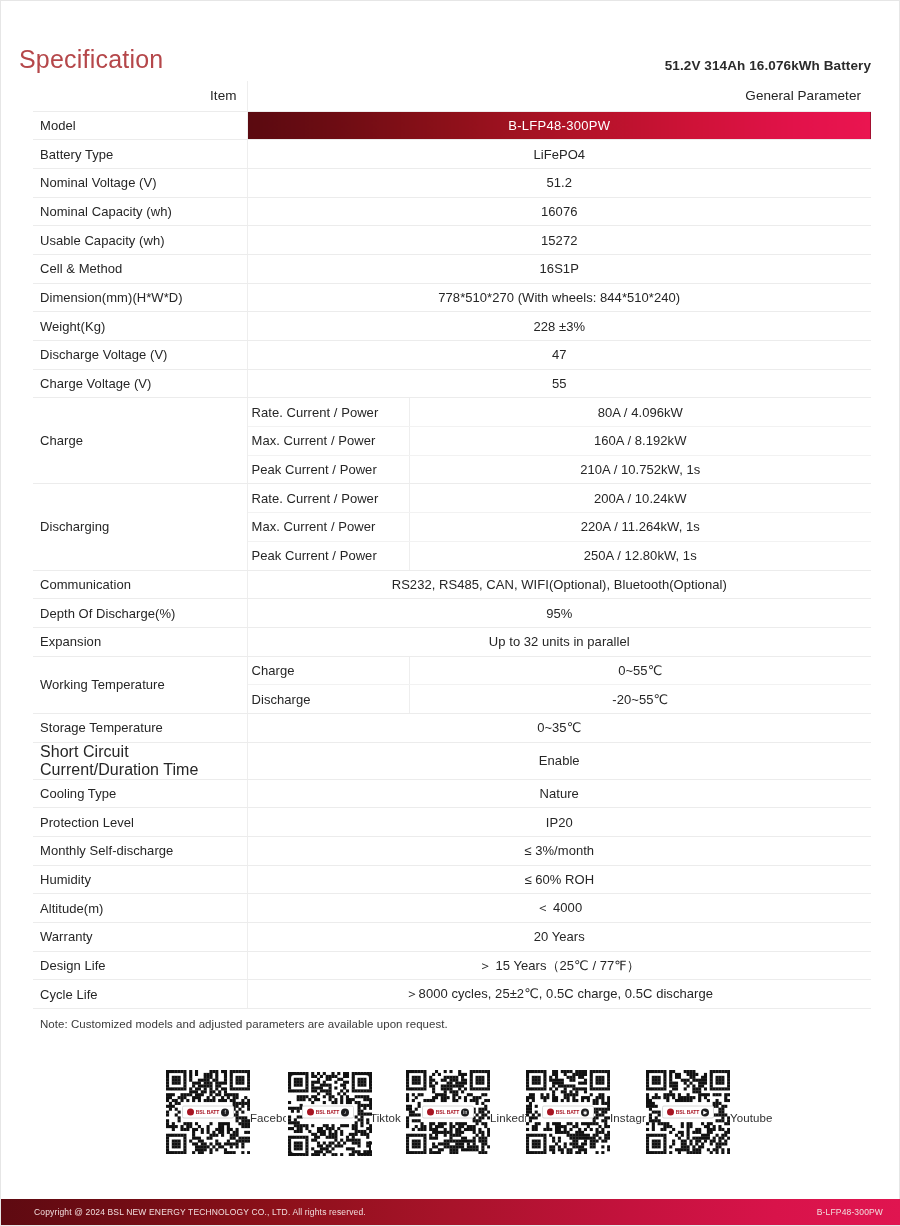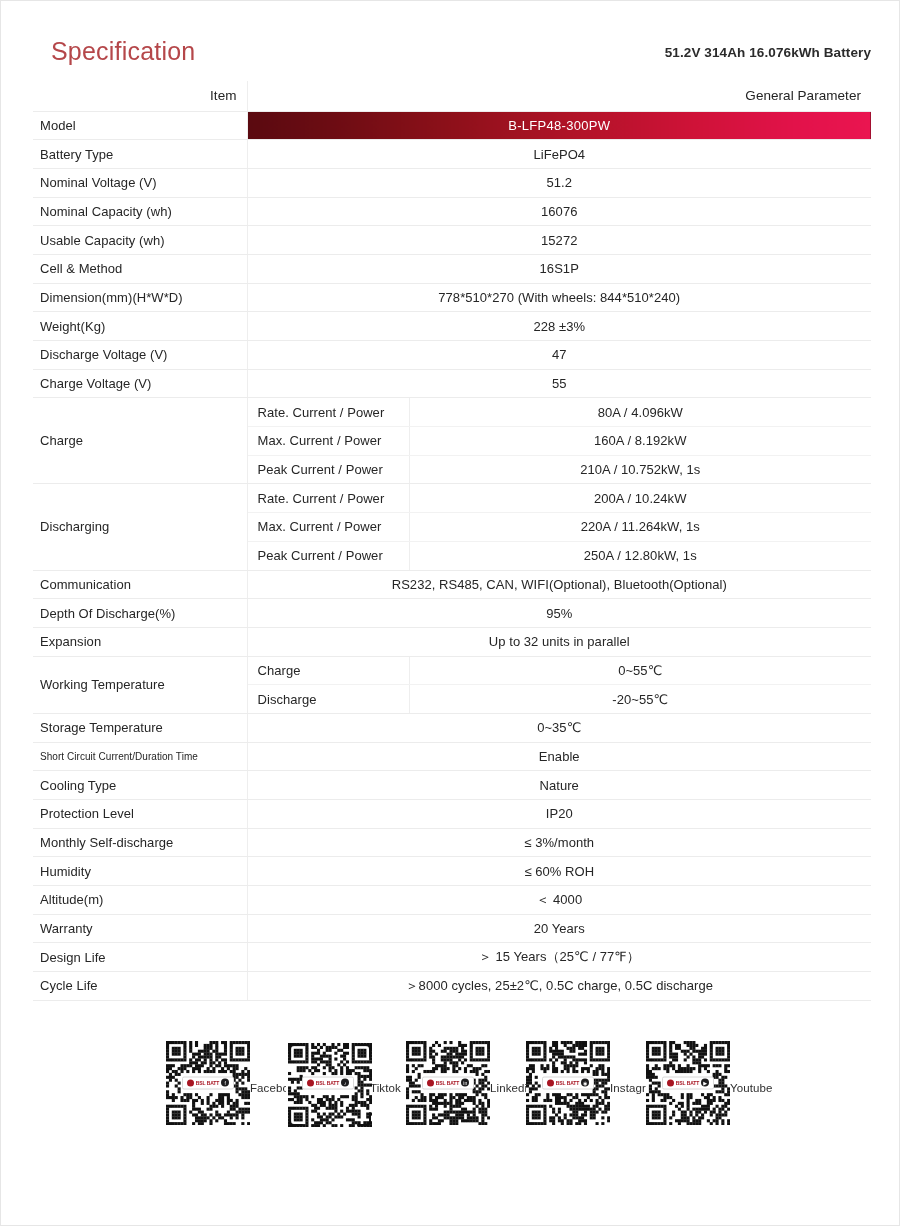--- a/index.html
+++ b/index.html
@@ -20,23 +20,23 @@
     height: 1226px;
     background: #ffffff;
     border: 1px solid #e6e6e6;
     display: flex;
     flex-direction: column;
   }
 
   
   .header {
     display: flex;
-    align-items: center;
+    align-items: flex-end;
     justify-content: space-between;
-    padding: 30px 28px 0 50px;
+    padding: 30px 28px 0 18px;
     height: 72px;
   }
   .page-title {
     font-size: 25px;
     font-weight: 400;
     color: #b5474a;
     letter-spacing: 0.2px;
     line-height: 1.1;
   }
   .header-sub {
@@ -67,21 +67,21 @@
   .col-sub    { width: 162px; }
   .col-value  { width: 462px; }
 
   td.item-cell {
     text-align: left;
     padding-left: 7px;
     border-right: 1px solid #eeeeee;
   }
   td.sub-cell {
     text-align: left;
-    padding-left: 10px;
+    padding-left: 4px;
     border-right: 1px solid #eeeeee;
   }
   td.value-cell {
     text-align: center;
   }
   td.value-wide { text-align: center; }
 
   tr.head-row td {
     height: 30px;
     font-size: 13.5px;
@@ -111,21 +111,21 @@
   td.group-cell {
     text-align: left;
     padding-left: 7px;
     border-right: 1px solid #eeeeee;
     border-bottom: 1px solid #ececec;
     vertical-align: middle;
   }
   tr.grp-mid td.sub-cell,
   tr.grp-mid td.value-cell { border-bottom: 1px solid #f2f2f2; }
 
-  td.small-label { font-size: 10px; }
+  td.small-label { font-size: 16px; }
 
   
   .note {
     margin: 9px 0 0 39px;
     font-size: 11.5px;
     color: #3a3a3a;
     letter-spacing: 0.05px;
   }
 
   
@@ -367,20 +367,21 @@
           <td class="item-cell" colspan="1">Design Life</td>
           <td class="value-cell value-wide" colspan="2">＞ 15 Years（25℃ / 77℉）</td>
         </tr>
         <tr class="">
           <td class="item-cell" colspan="1">Cycle Life</td>
           <td class="value-cell value-wide" colspan="2">＞8000 cycles, 25±2℃, 0.5C charge, 0.5C discharge</td>
         </tr>
       </tbody>
   </table>
 
+  <div class="note">Note: Customized models and adjusted parameters are available upon request.</div>
 
   <div class="qr-section" id="qr-section">
       <div class="qr-block">
         <div class="qr-img">
           <svg width="84" height="84" viewBox="0 0 84 84" xmlns="http://www.w3.org/2000/svg">
             <rect width="84" height="84" fill="#ffffff"></rect>
             <rect x="0.00" y="0.00" width="3.10" height="3.10" fill="#111"></rect>
             <rect x="2.90" y="0.00" width="3.10" height="3.10" fill="#111"></rect>
             <rect x="5.79" y="0.00" width="3.10" height="3.10" fill="#111"></rect>
             <rect x="8.69" y="0.00" width="3.10" height="3.10" fill="#111"></rect>
@@ -2321,14 +2322,18 @@
           <div class="qr-badge">
             <span class="badge-mark"></span>
             <span class="badge-text">BSL BATT</span>
             <span class="badge-social">▶</span>
           </div>
         </div>
         <div class="qr-label">Youtube</div>
       </div>
     </div>
 
+  <div class="footer">
+    <div class="footer-left">Copyright @ 2024 BSL NEW ENERGY TECHNOLOGY CO., LTD. All rights reserved.</div>
+    <div class="footer-right">B-LFP48-300PW</div>
+  </div>
 
 </div>
 
 </body></html>

